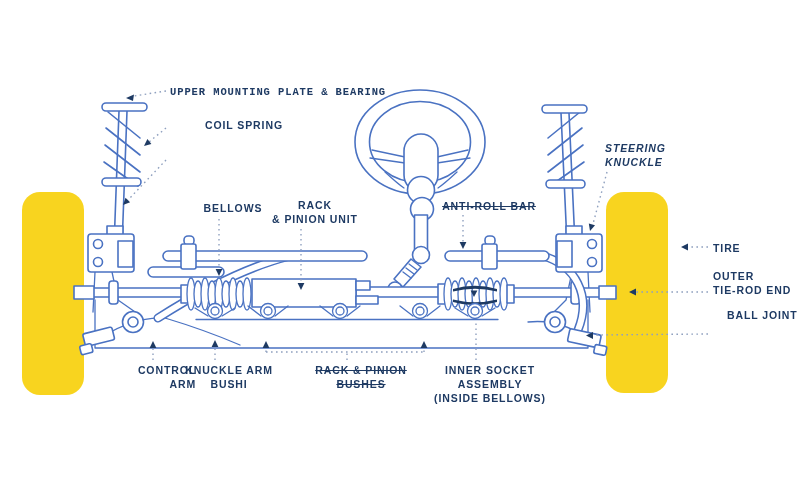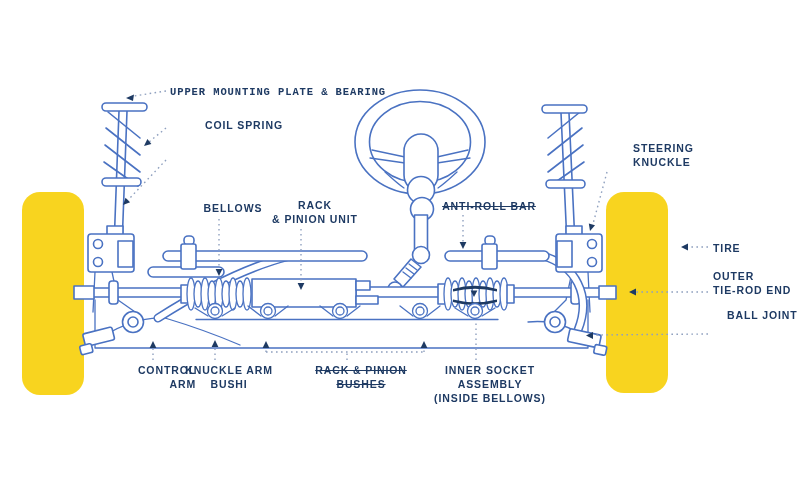--- a/index.html
+++ b/index.html
@@ -229,21 +229,21 @@
 </svg>
 
 <div class="lbl" style="left:170px; top:85px;font-family:Liberation Mono, monospace;">UPPER MOUNTING PLATE &amp; BEARING</div>
 <div class="lbl" style="left:170px; top:118px;margin-left:35px;">COIL SPRING</div>
 <div class="lbl ctr" style="left:219px; top:201px;">BELLOWS</div>
 <div class="lbl ctr" style="left:301px; top:198px;">
   <div>RACK</div>
   <div>&amp; PINION UNIT</div>
 </div>
 <div class="lbl ctr struck" style="left:475px; top:199px;">ANTI-ROLL BAR</div>
-<div class="lbl" style="left:633px; top:141px;">
+<div class="lbl" style="left:605px; top:141px;font-style:italic;">
   <div>STEERING</div>
   <div>KNUCKLE</div>
 </div>
 <div class="lbl" style="left:713px; top:241px;">TIRE</div>
 <div class="lbl" style="left:713px; top:269px;">
   <div>OUTER</div>
   <div>TIE-ROD END</div>
 </div>
 <div class="lbl" style="left:713px; top:308px;margin-left:14px;">BALL JOINT</div>
 <div class="lbl ctr" style="left:153px; top:363px;text-align:right;">

